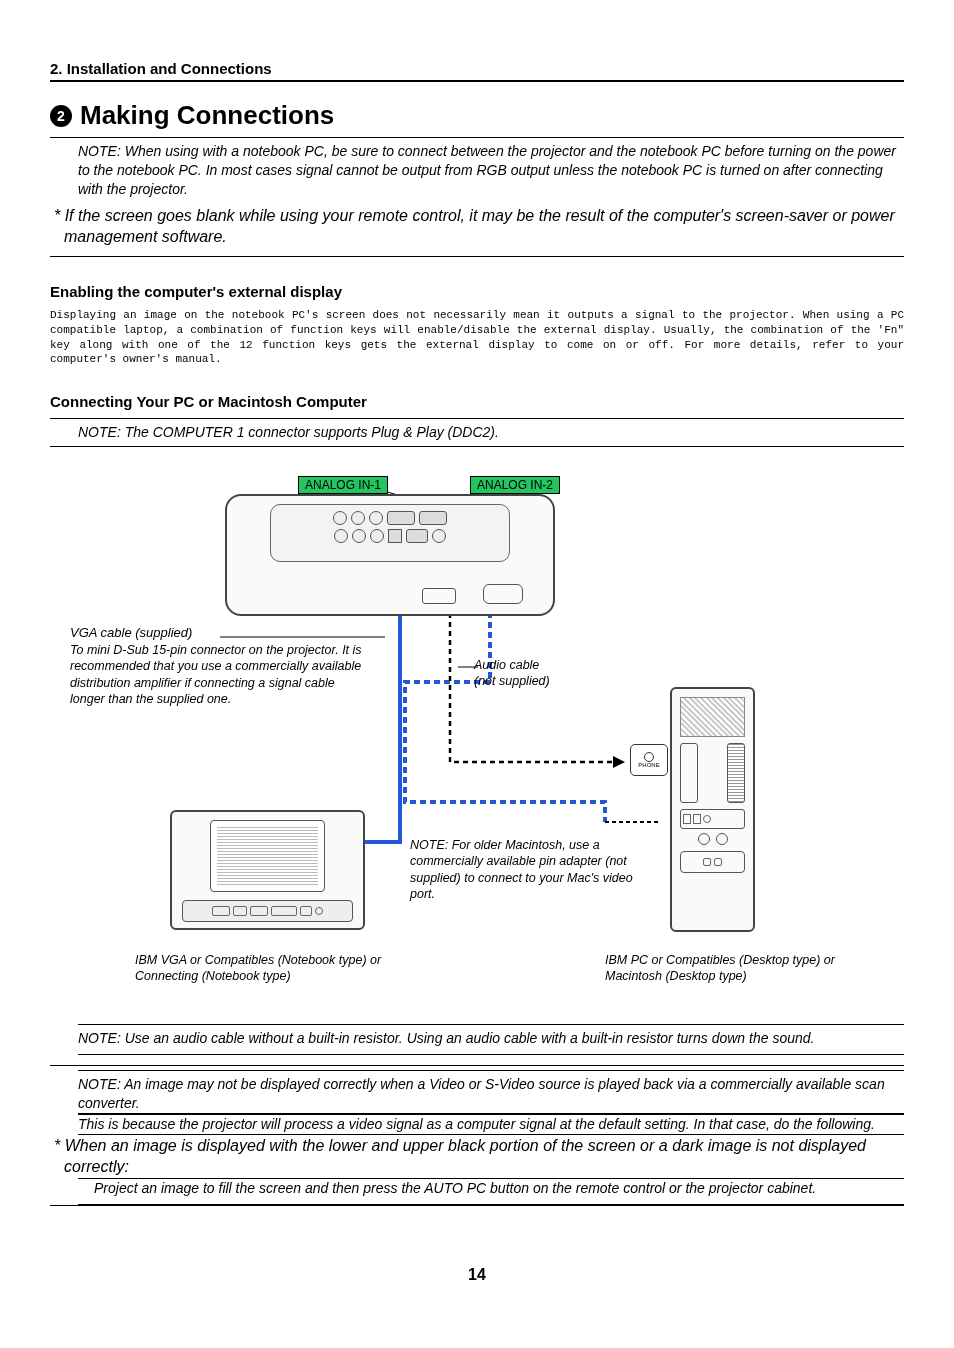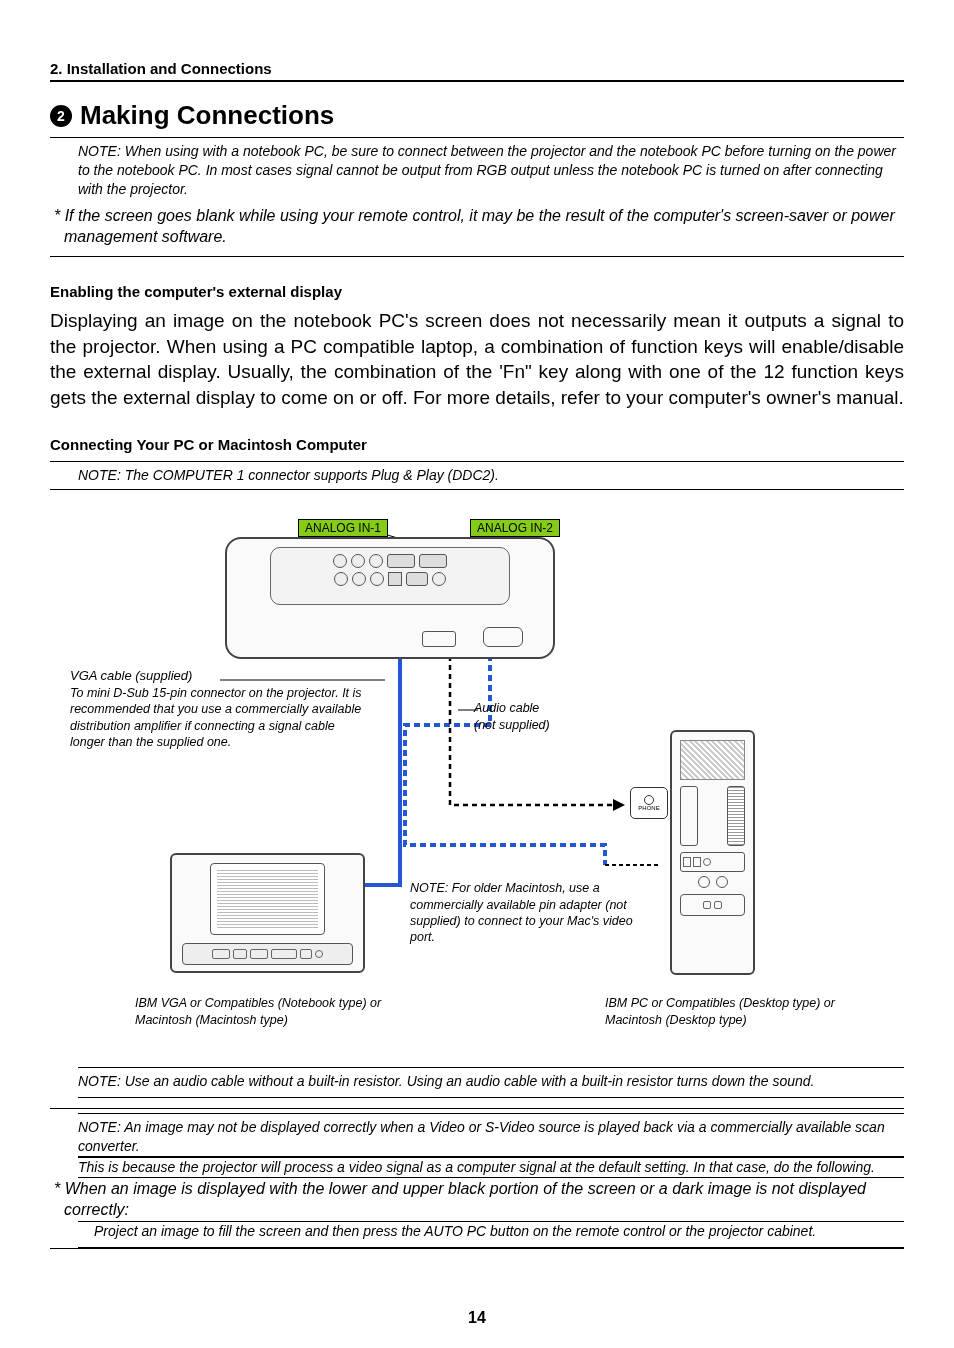--- a/index.html
+++ b/index.html
@@ -52,36 +52,37 @@
   line-height: 1.35;
   padding: 0 0 8px 14px;
   text-indent: -10px;
 }
 .sub-heading {
   font-weight: bold;
   font-size: 15px;
   margin: 26px 0 8px 0;
 }
 .body-text {
-  font-size: 19px;
+  font-size: 11px;
   line-height: 1.35;
   text-align: justify;
+  font-family: Liberation Mono, monospace;
 }
 .diagram-area {
   position: relative;
   width: 100%;
   height: 540px;
   margin: 15px 0 10px 0;
 }
 .port-label {
   position: absolute;
   border: 1px solid #000;
   font-size: 12px;
   padding: 1px 6px;
-  background: #84cc16;
+  background: #22c55e;
 }
 .callout-b {
   position: absolute;
   font-style: italic;
   font-size: 12.5px;
   line-height: 1.3;
 }
 .callout-b .head { font-style: italic; font-size: 13px; }
 .callout-reg {
   position: absolute;
@@ -259,21 +260,21 @@
     <div style="margin:4px 8px; display:flex; gap:6px; justify-content:center;">
       <div style="width:12px;height:12px;border:1.5px solid #555;border-radius:50%"></div>
       <div style="width:12px;height:12px;border:1.5px solid #555;border-radius:50%"></div>
     </div>
     <div style="margin:6px 8px; height:22px; border:1.5px solid #555; border-radius:4px; display:flex; gap:3px; padding:3px; align-items:center; justify-content:center;">
       <div style="width:8px;height:8px;border:1px solid #666;border-radius:2px"></div>
       <div style="width:8px;height:8px;border:1px solid #666;border-radius:2px"></div>
     </div>
   </div>
 
-  <div class="callout-reg" style="left:85px; top:490px; width:250px">IBM VGA or Compatibles (Notebook type) or Macintosh (Macintosh type)</div>
+  <div class="callout-reg" style="left:85px; top:490px; width:250px">IBM VGA or Compatibles (Notebook type) or Connecting (Notebook type)</div>
   <div class="callout-reg" style="left:555px; top:490px; width:260px">IBM PC or Compatibles (Desktop type) or Macintosh (Desktop type)</div>
 </div>
 
 <div class="bottom-notes">
   <div class="note-block" style="border-top:1px solid #000; border-bottom:1px solid #000;">NOTE: Use an audio cable without a built-in resistor. Using an audio cable with a built-in resistor turns down the sound.</div>
   <div style="height:10px"></div>
   <div class="stack">
     <div class="note-block" style="padding-bottom:0">NOTE: An image may not be displayed correctly when a Video or S-Video source is played back via a commercially available scan converter.</div>
     <div class="note-block" style="padding-top:0; padding-bottom:0">This is because the projector will process a video signal as a computer signal at the default setting. In that case, do the following.</div>
     <div class="note-tip" style="padding-bottom:0">* When an image is displayed with the lower and upper black portion of the screen or a dark image is not displayed correctly:</div>

